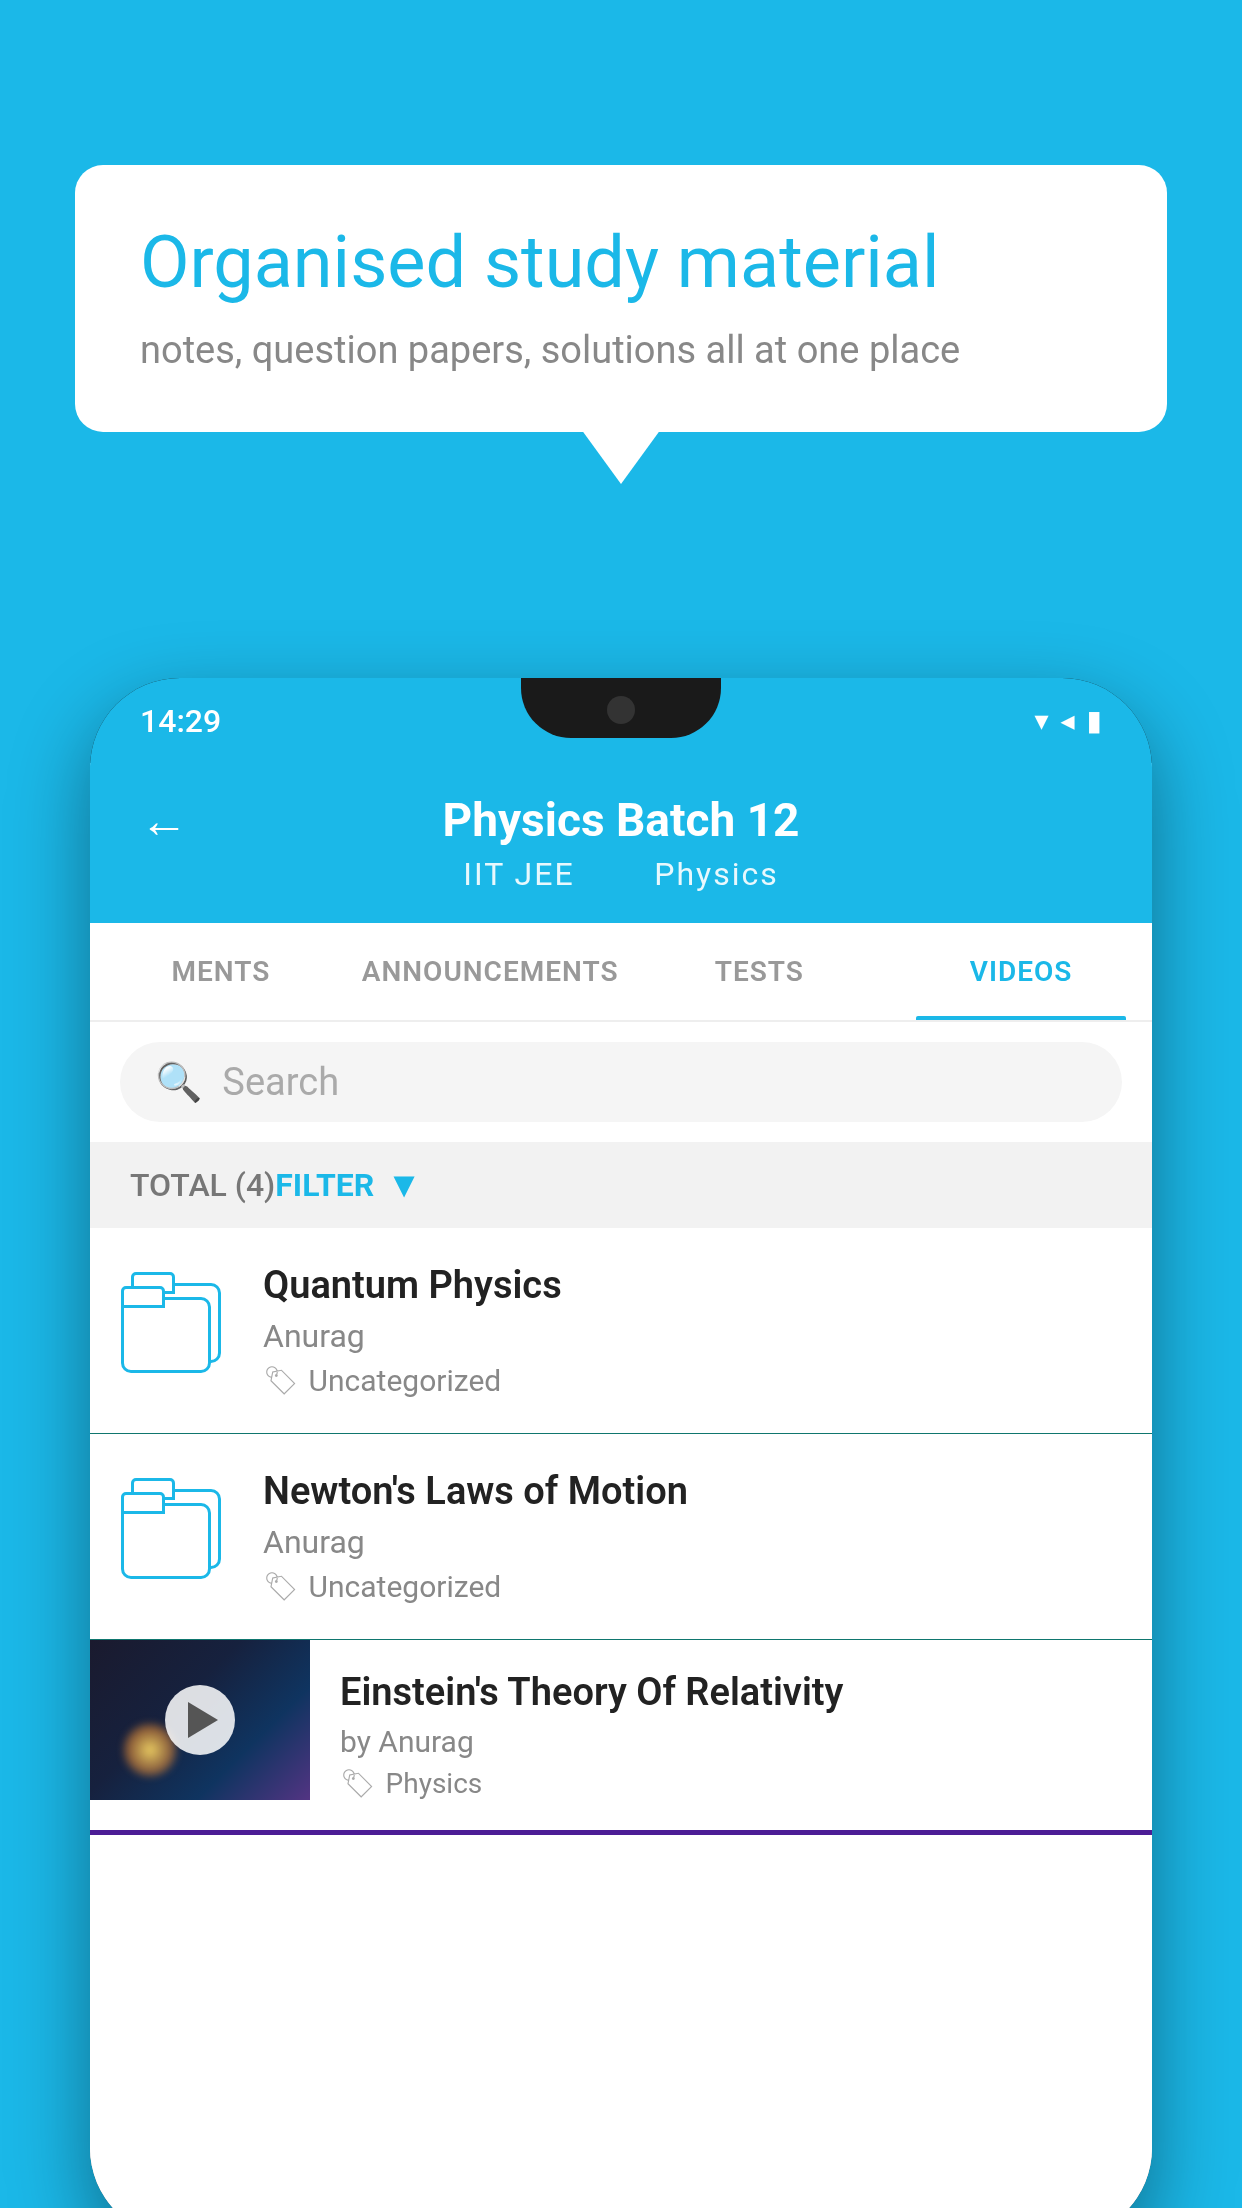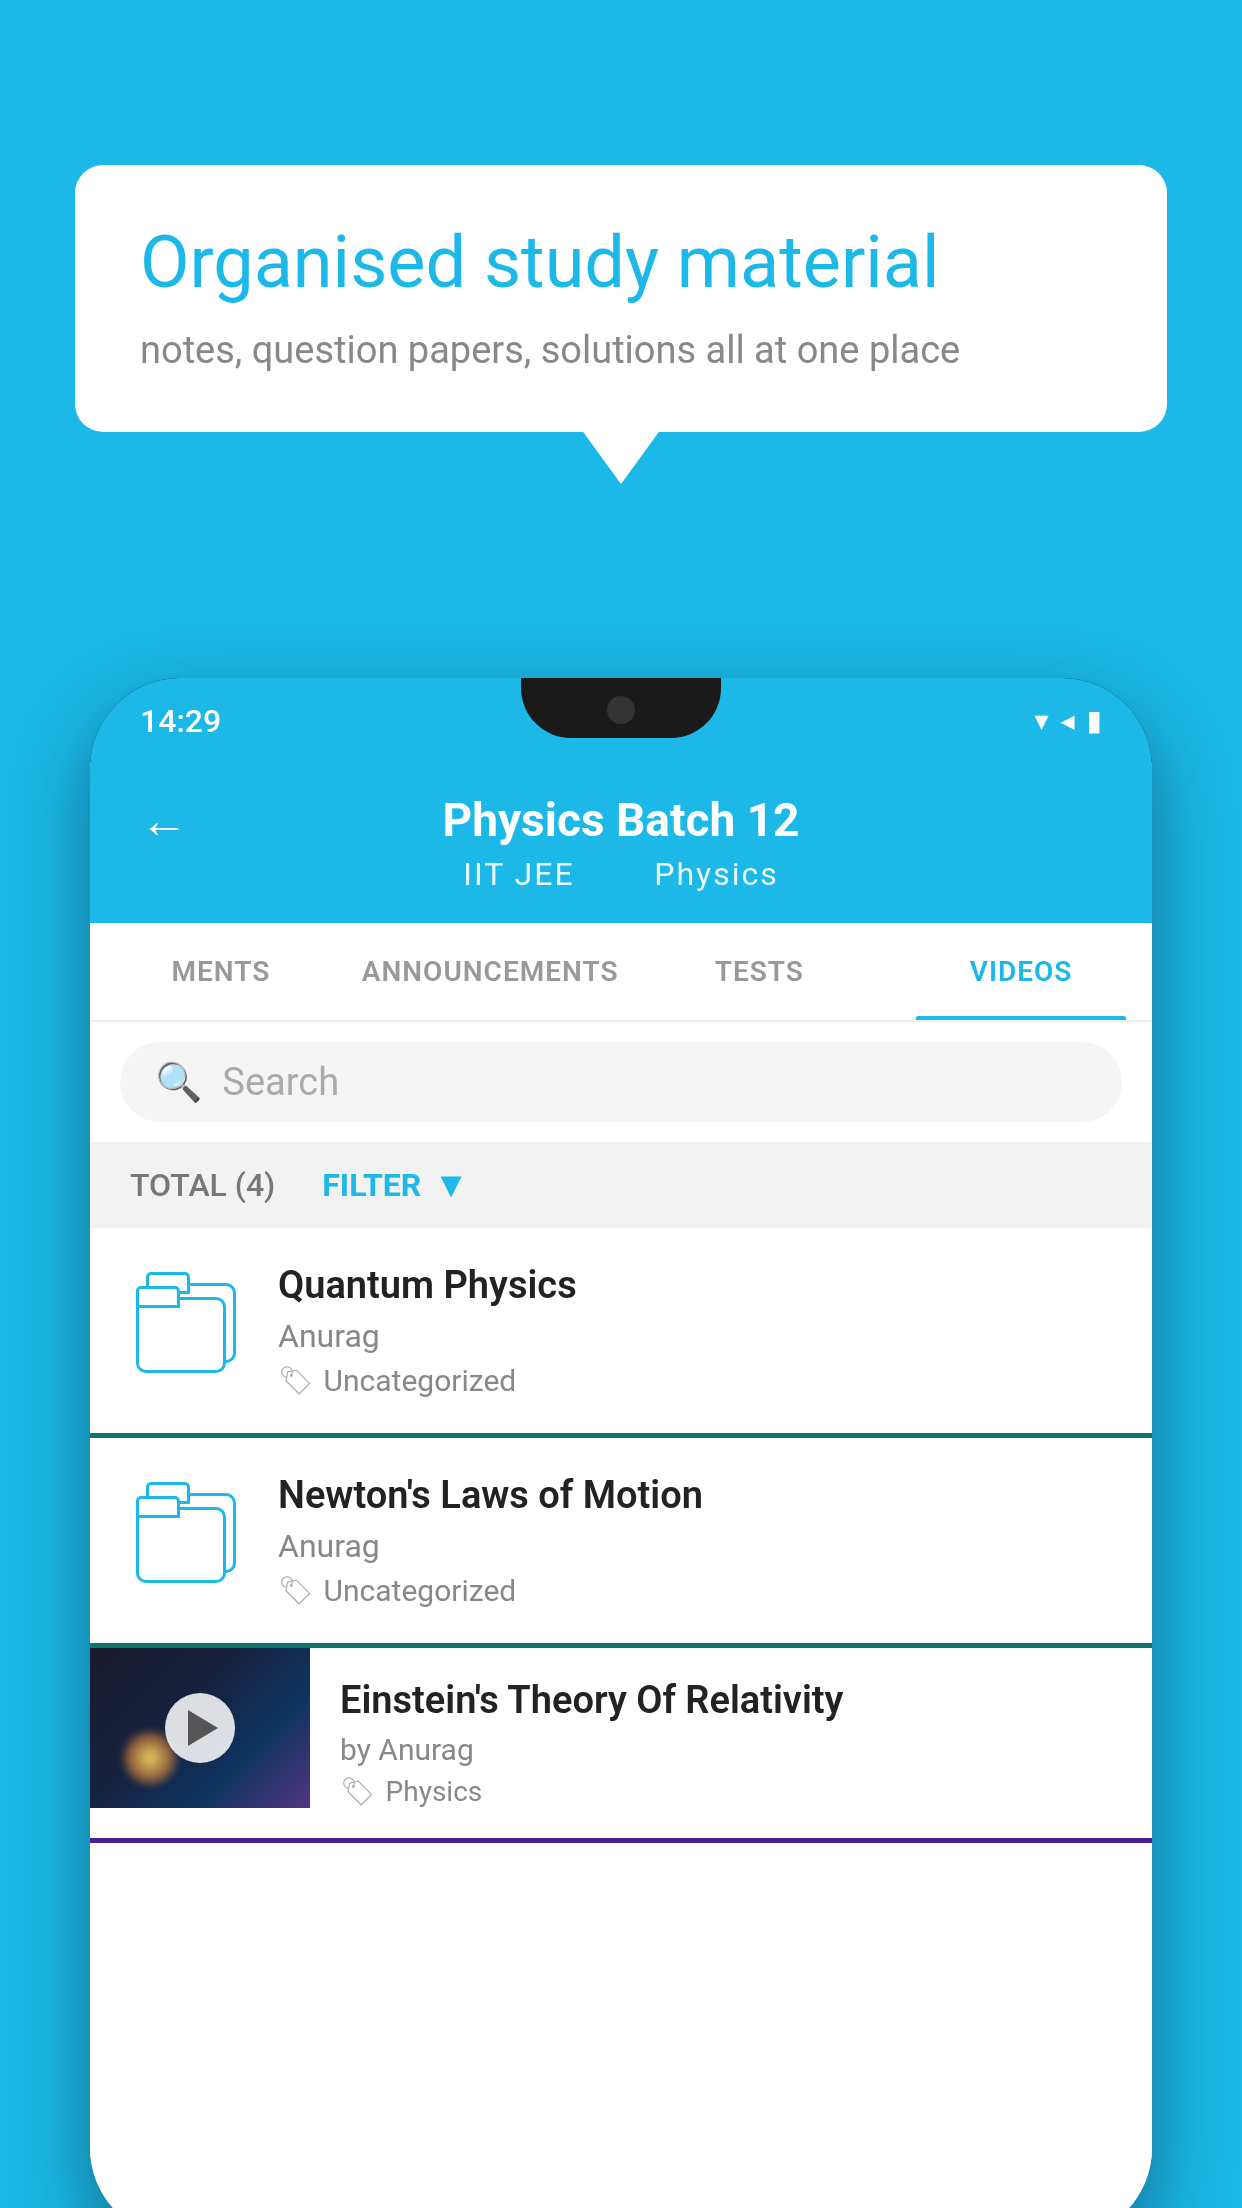--- a/index.html
+++ b/index.html
@@ -218,36 +218,35 @@
       font-weight: 500;
     }
     .filter-btn {
       display: flex;
       align-items: center;
       gap: 12px;
       color: #1BB8E8;
       font-size: 32px;
       font-weight: 700;
       cursor: pointer;
-      margin-left: 47px;
     }
     .filter-icon {
       font-size: 36px;
     }
 
     
     .video-list {
       background: white;
       flex: 1;
     }
     .video-item {
       display: flex;
       align-items: center;
-      padding: 35px 43px;
-      border-bottom: 5px solid #0f766e;
+      padding: 35px 28px;
+      border-bottom: 1px solid #0f766e;
       gap: 35px;
     }
     .video-item-thumb {
       width: 110px;
       height: 110px;
       flex-shrink: 0;
       display: flex;
       align-items: center;
       justify-content: center;
     }

